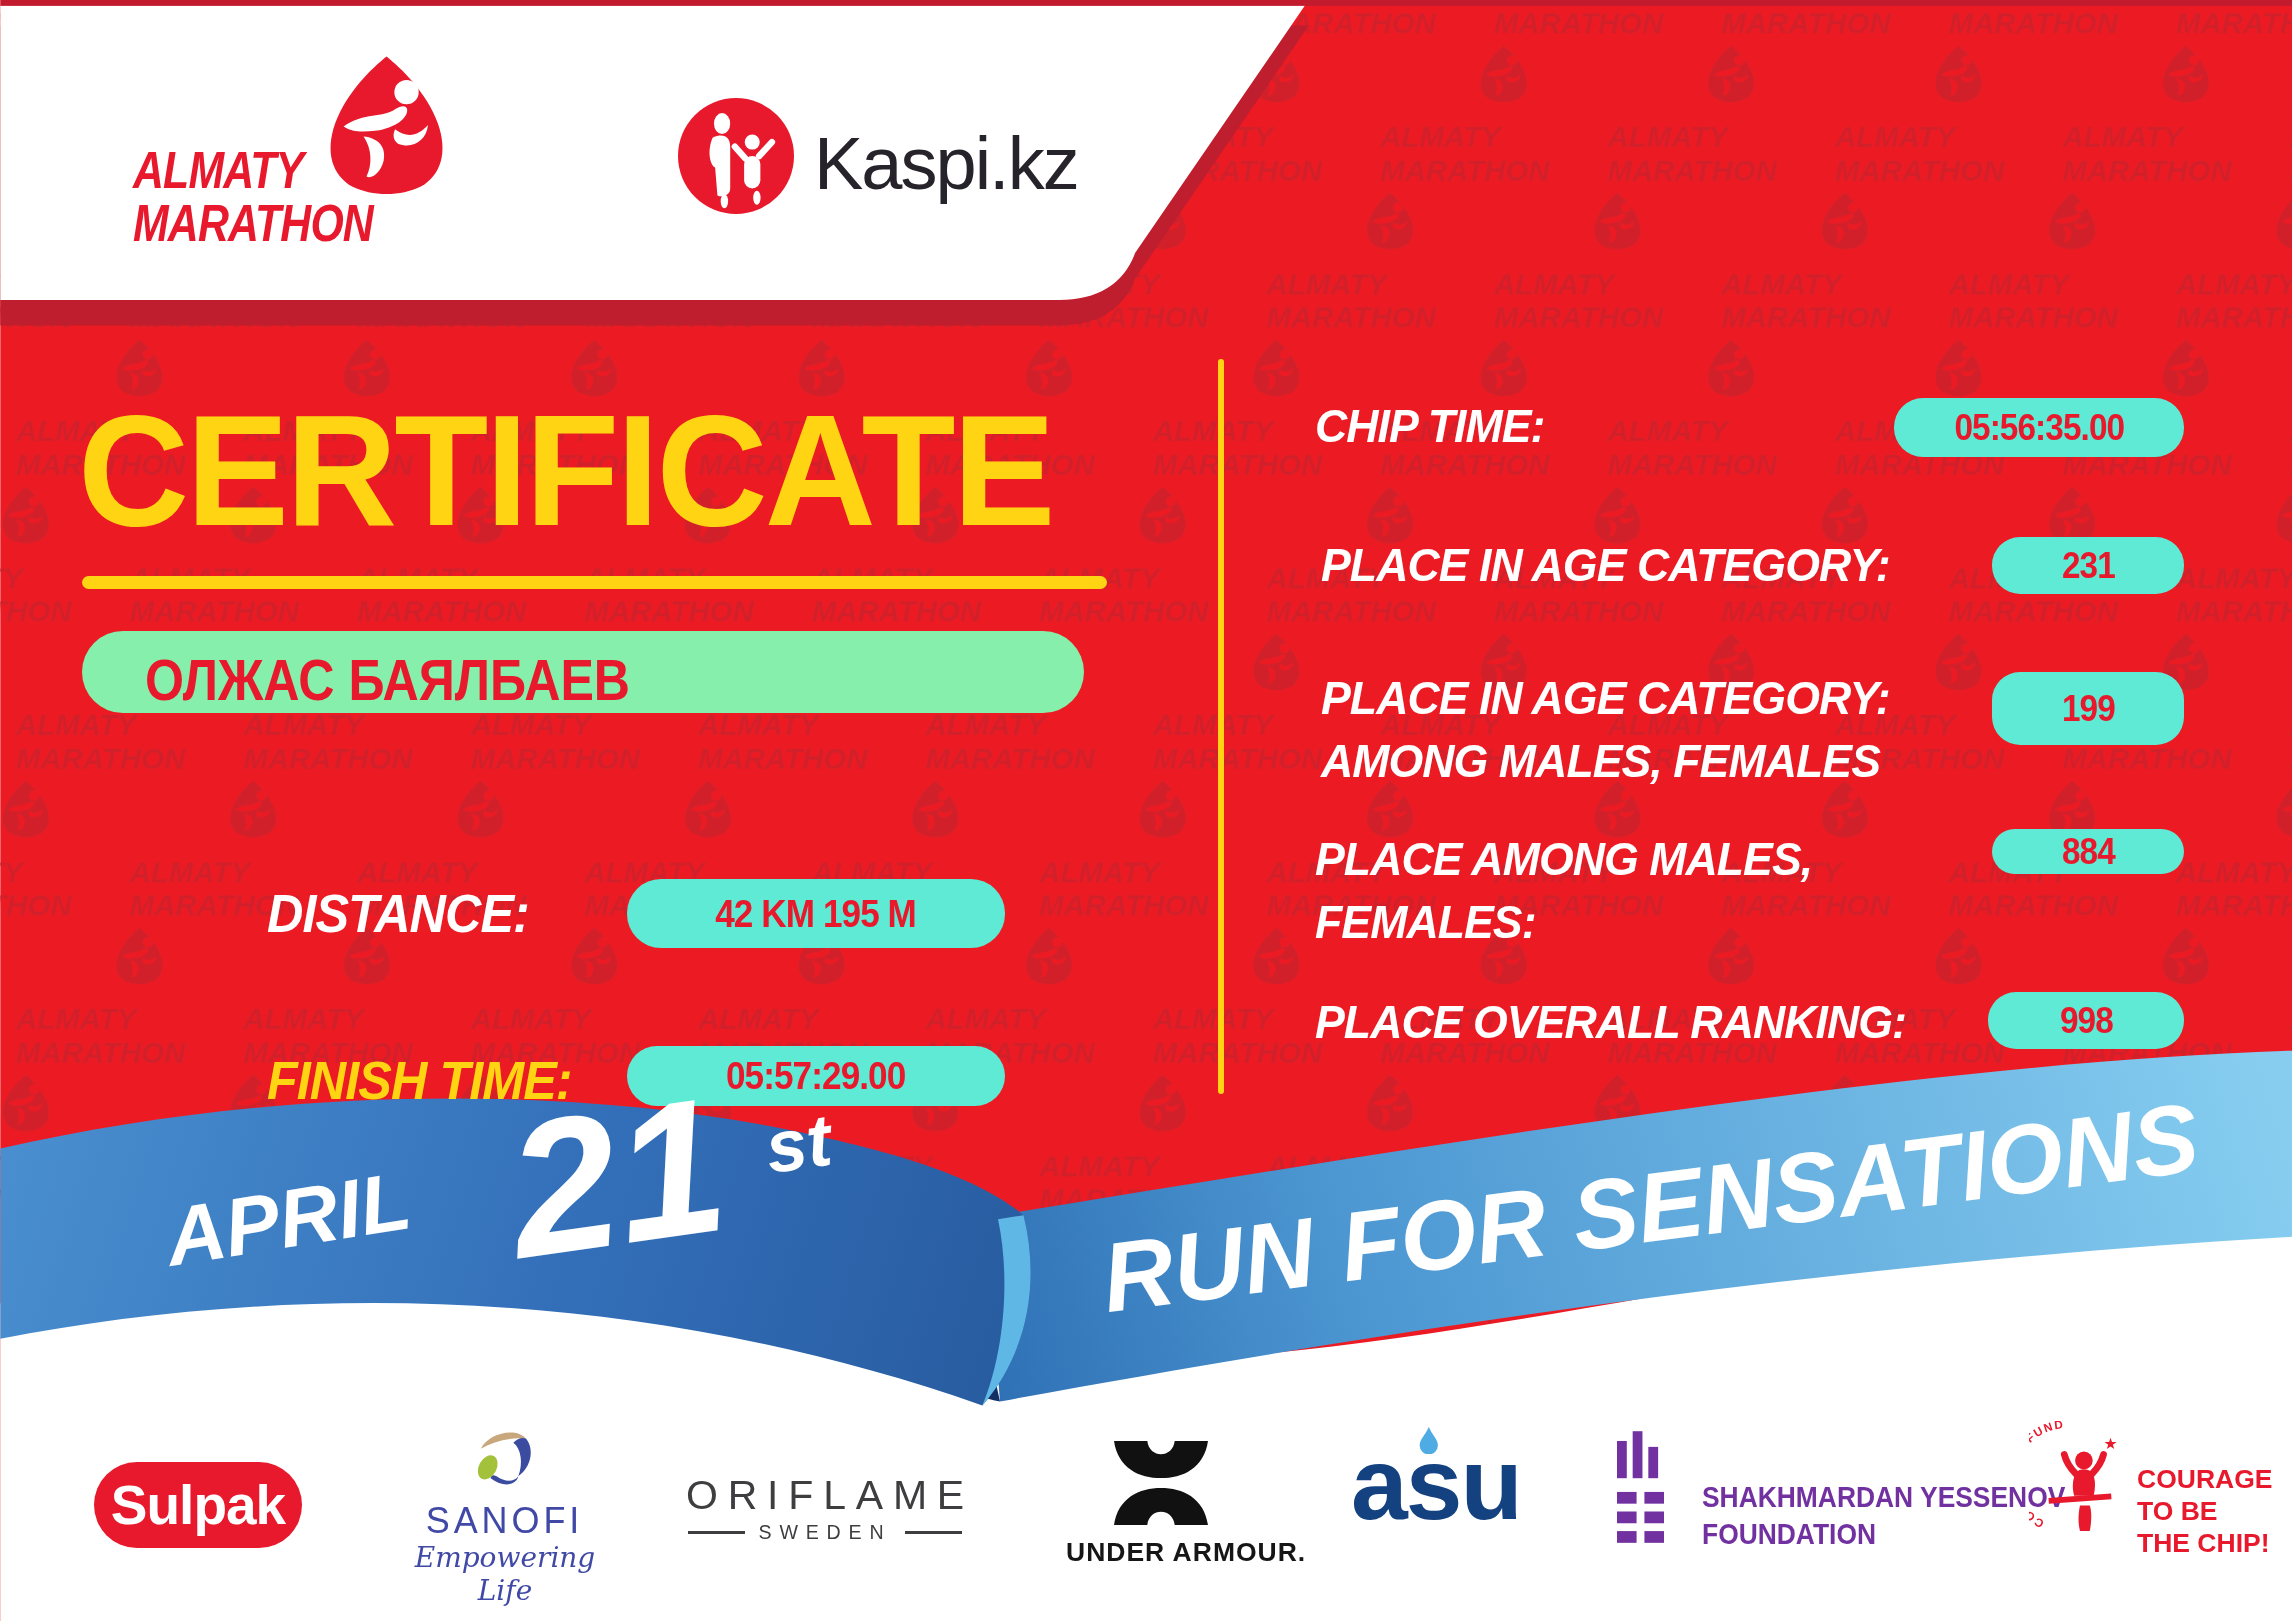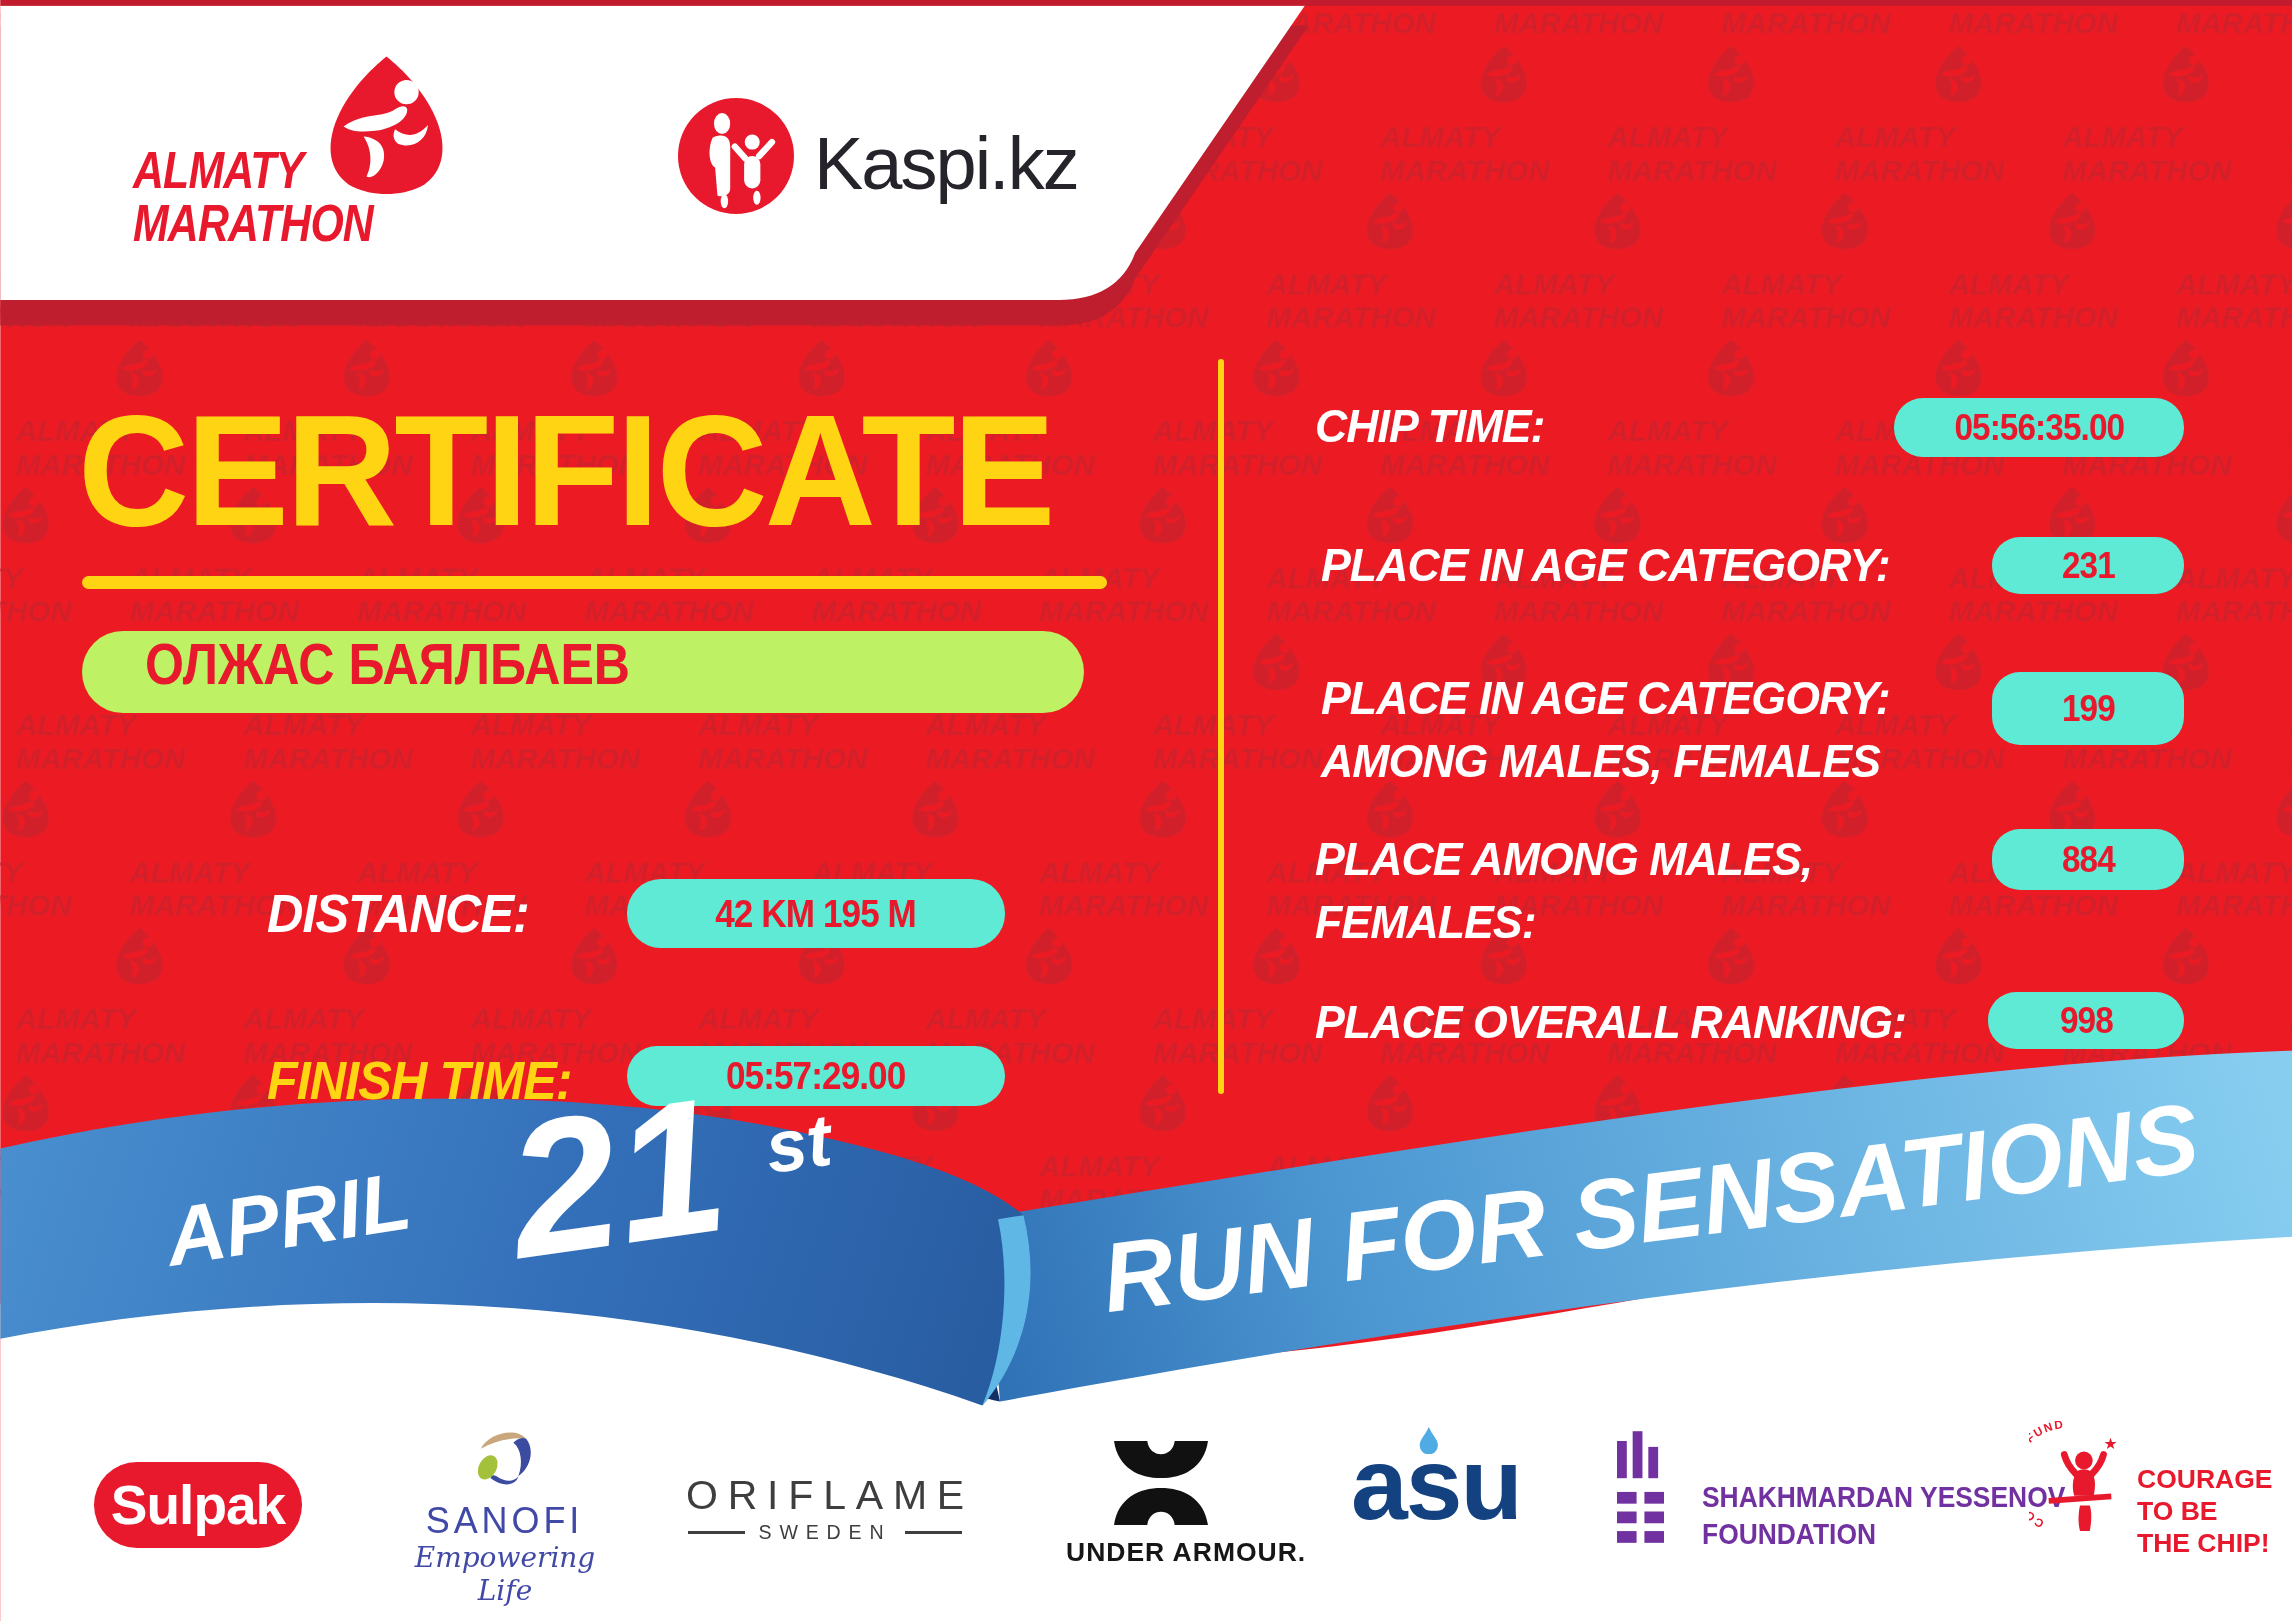--- a/index.html
+++ b/index.html
@@ -13,21 +13,21 @@
   .hd-td{fill:#E8192C}.hd-run{fill:#FFFFFF}
 
   .alm-text{position:absolute;color:#E8192C;font-style:italic;font-weight:700;font-size:51px;
             letter-spacing:-1px;line-height:1;transform:scaleX(.84);transform-origin:left top;white-space:nowrap;}
   .kaspi-text{position:absolute;color:#26232A;font-weight:400;font-size:74px;letter-spacing:-2px;
               line-height:1;white-space:nowrap;}
 
   .cert-title{position:absolute;color:#FFD513;font-weight:700;font-size:157px;letter-spacing:-2.9px;
               line-height:1;white-space:nowrap;transform:scaleX(.98);transform-origin:left top;}
   .underline{position:absolute;background:#FFD513;border-radius:6.9px;}
-  .name-pill{position:absolute;background:#bef264;border-radius:41px;display:flex;align-items:flex-start;}
+  .name-pill{position:absolute;background:#86efac;border-radius:41px;display:flex;align-items:flex-end;}
   .name-text{margin-left:63px;color:#E8192C;font-weight:700;font-size:57px;white-space:nowrap;
              transform:scaleX(.88);transform-origin:left center;}
 
   .flabel{position:absolute;font-style:italic;font-weight:700;font-size:53px;letter-spacing:-1px;
           white-space:nowrap;transform:scaleX(.95);transform-origin:left top;line-height:1;}
   .rlabel{position:absolute;font-style:italic;font-weight:700;color:#fff;font-size:47px;letter-spacing:-1px;
           white-space:nowrap;transform:scaleX(.95);transform-origin:left top;line-height:1;}
   .pill{position:absolute;background:#5eead4;display:flex;align-items:center;justify-content:center;}
   .pill>span{font-weight:700;color:#E8192C;letter-spacing:-1px;white-space:nowrap;
              transform:scaleX(.9);}
@@ -179,21 +179,21 @@
   </div>
 
   <div class="rlabel" style="left:1321px;top:674px;">PLACE IN AGE CATEGORY:</div>
   <div class="rlabel" style="left:1321px;top:737px;">AMONG MALES, FEMALES</div>
   <div class="pill" style="left:1992px;top:672px;width:192px;height:73px;border-radius:28px;">
     <span style="font-size:37px;">199</span>
   </div>
 
   <div class="rlabel" style="left:1315px;top:835px;">PLACE AMONG MALES,</div>
   <div class="rlabel" style="left:1315px;top:898px;">FEMALES:</div>
-  <div class="pill" style="left:1992px;top:829px;width:192px;height:61px;border-radius:28px;">
+  <div class="pill" style="left:1992px;top:829px;width:192px;height:45px;border-radius:28px;">
     <span style="font-size:37px;">884</span>
   </div>
 
   <div class="rlabel" style="left:1315px;top:998px;">PLACE OVERALL RANKING:</div>
   <div class="pill" style="left:1988px;top:992px;width:196px;height:57px;border-radius:28px;">
     <span style="font-size:37px;">998</span>
   </div>
 
   <div class="ribbon-april" style="left:165px;top:1172px;font-size:82px;transform:rotate(-9deg);">APRIL</div>
   <div class="ribbon-april" style="left:510px;top:1082px;font-size:192px;line-height:1;transform:rotate(-8deg);">21</div>

